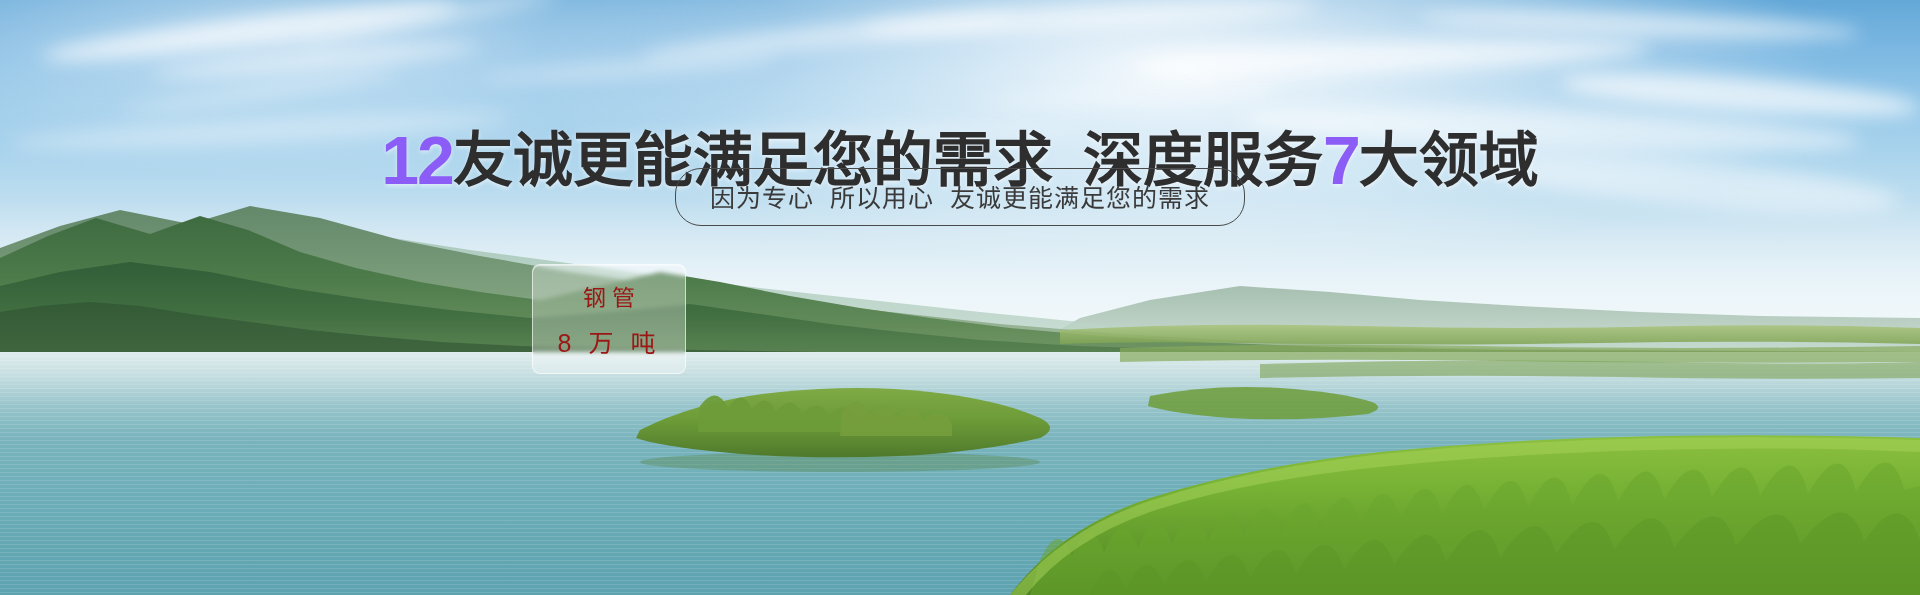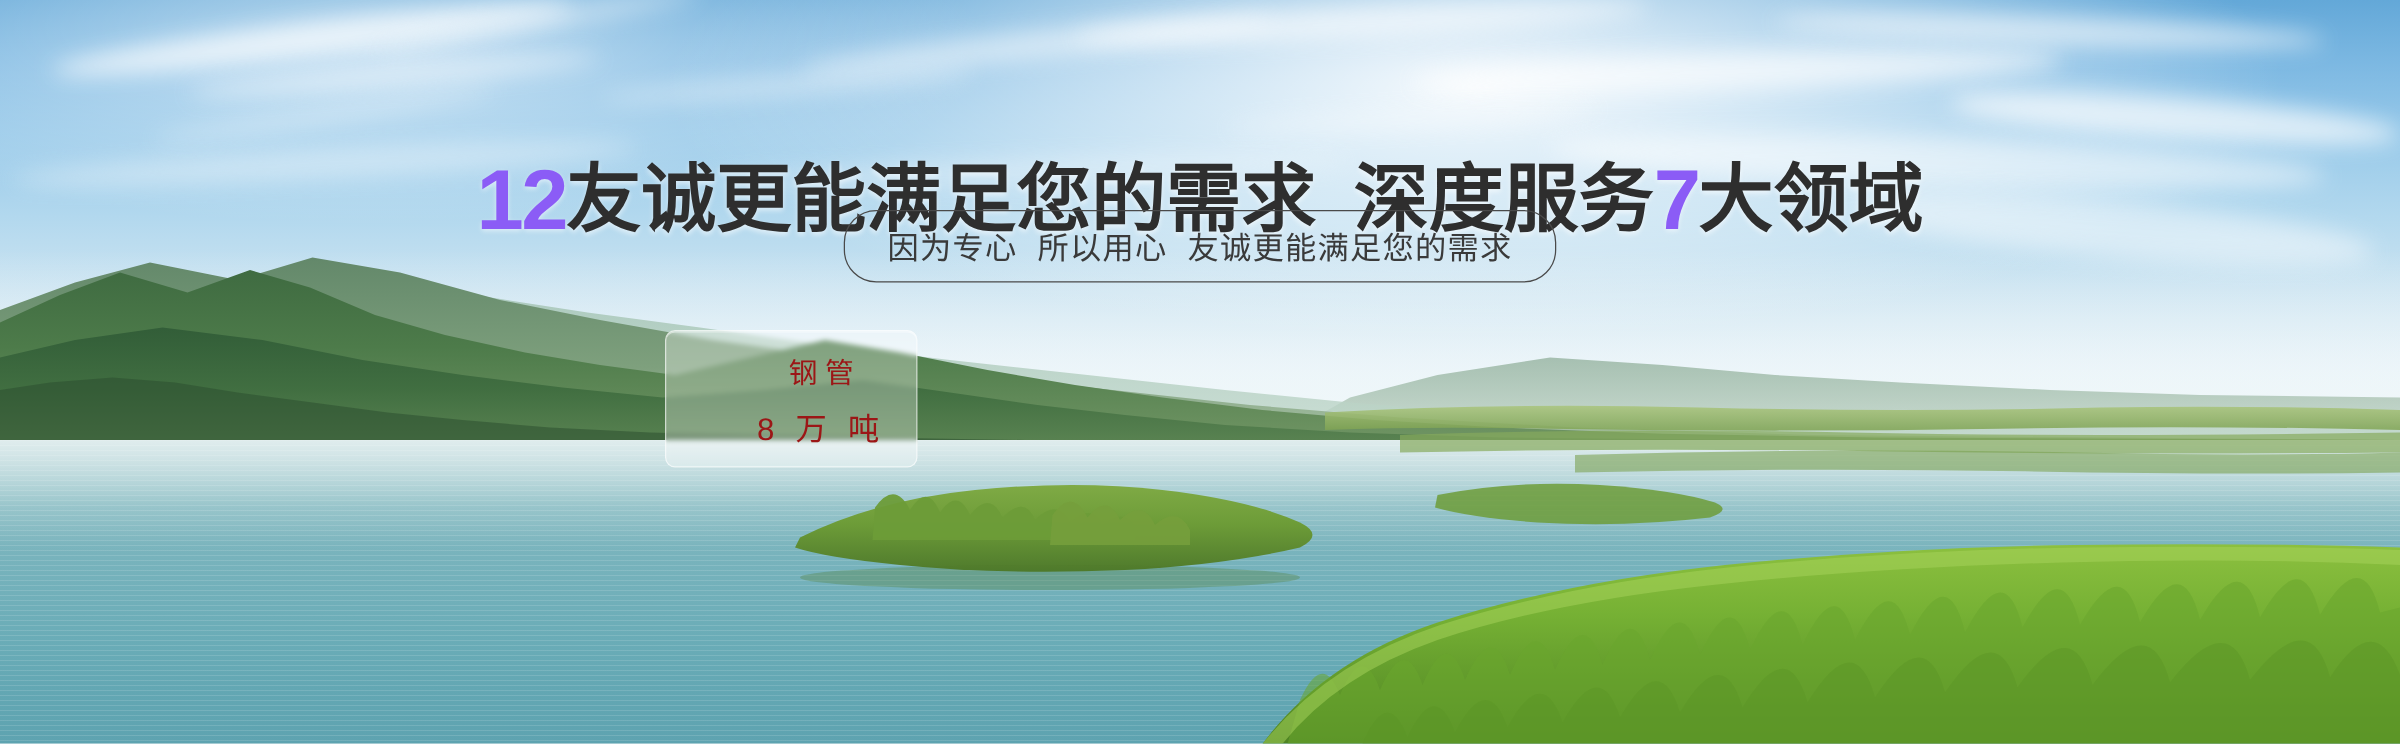--- a/index.html
+++ b/index.html
@@ -184,21 +184,20 @@
     border-radius: 8px;
     background: rgba(255,255,255,0.30);
     border: 1px solid rgba(255,255,255,0.62);
     backdrop-filter: blur(2px);
     display: flex;
     flex-direction: column;
     align-items: center;
     justify-content: center;
     gap: 10px;
     box-shadow: inset 0 1px 0 rgba(255,255,255,0.45);
-    padding-left: 48px;
   }
   .card-label {
     font-size: 23px;
     color: #9c1616;
     letter-spacing: 6px;
     text-indent: 6px;
     font-weight: 400;
   }
   .card-value {
     font-size: 25px;

